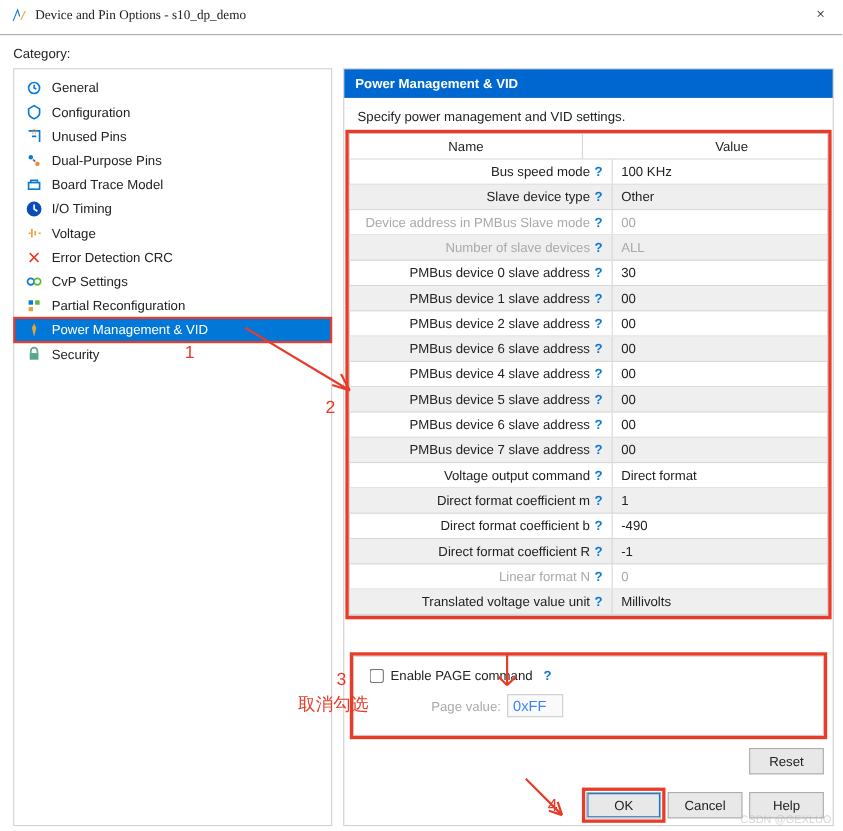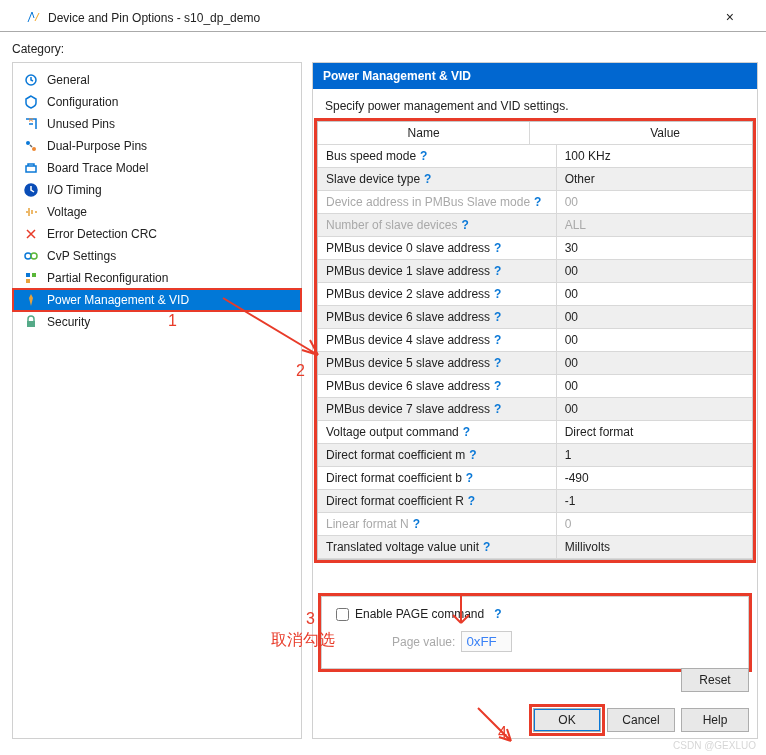--- a/index.html
+++ b/index.html
@@ -1,35 +1,35 @@
 <!DOCTYPE html>
 <html><head>
 <meta charset="utf-8">
 <style>
 * { box-sizing: border-box; margin: 0; padding: 0; }
 body { font-family: "Segoe UI", Tahoma, sans-serif; font-size: 12px; background: #fff; width: 766px; height: 755px; overflow: hidden; color: #222; }
-.titlebar { display: flex; align-items: flex-end; padding: 6px 26px; border-bottom: 1px solid #aaa; height: 32px; }
+.titlebar { display: flex; align-items: flex-start; padding: 6px 10px; border-bottom: 1px solid #aaa; height: 32px; font-family: Liberation Serif, serif; }
 .titlebar .icon { width: 16px; height: 16px; margin-right: 6px; }
 .titlebar .title { flex: 1; }
 .titlebar .x { font-size: 14px; padding: 0 6px; }
 .category-label { padding: 10px 12px 6px; }
-.layout { display: flex; height: calc(100% - 32px - 30px); padding: 0 8px 16px 12px; }
+.layout { display: flex; height: calc(100% - 32px - 30px); padding: 0 8px 4px 12px; }
 .sidebar { width: 290px; border: 1px solid #d0d0d0; padding: 6px 0; background: #fff; }
 .item { display: flex; align-items: center; padding: 3px 10px; gap: 8px; cursor: pointer; }
 .item .cicon { width: 16px; height: 16px; display: inline-flex; align-items: center; justify-content: center; }
 .item.selected { background: #0178d7; color: #fff; outline: 2px solid #e83b29; outline-offset: -1px; }
 .main { flex: 1; margin-left: 10px; border: 1px solid #d0d0d0; display: flex; flex-direction: column; position: relative; padding-bottom: 42px; }
 .panel-header { background: #0167d0; color: #fff; padding: 6px 10px; font-weight: 600; }
 .panel-sub { padding: 10px 12px 8px; }
 .table { border: 1px solid #c8c8c8; margin: 0 4px; outline: 3px solid #e83b29; }
 .table .row { display: flex; border-bottom: 1px solid #d8d8d8; }
 .table .row:nth-child(odd) { background: #efefef; }
 .table .row:first-child { background: #fff; gap: 48px; }
 .table .c1, .table .c2 { padding: 4px 8px; display: flex; align-items: center; }
-.table .c1 { width: 55%; border-right: 1px solid #d8d8d8; }
+.table .c1 { width: 55%; border-right: 1px solid #d8d8d8; justify-content: flex-end; }
 .table .c2 { width: 45%; }
 .table .head { font-weight: 400; text-align: center; justify-content: center; }
 .disabled { color: #a9a9a9; }
 .help { color: #0a78d7; margin-left: 4px; font-weight: bold; }
 .page-box { margin: 36px 8px 8px; border: 1px solid #d0d0d0; padding: 10px 14px 16px; outline: 3px solid #e83b29; }
 .page-box .line1 { display: flex; align-items: center; gap: 6px; }
 .page-box .line2 { display: flex; align-items: center; gap: 6px; margin-top: 10px; margin-left: 56px; color: #a9a9a9; }
 .page-box input.pv { width: 51px; padding: 2px 4px; border: 1px solid #ccc; color: #3b82f6; }
 .bottom { position: absolute; right: 8px; bottom: 6px; display: flex; gap: 6px; }
 .btn { min-width: 68px; padding: 4px 12px; border: 1px solid #adadad; background: #e8e8e8; text-align: center; cursor: pointer; }

